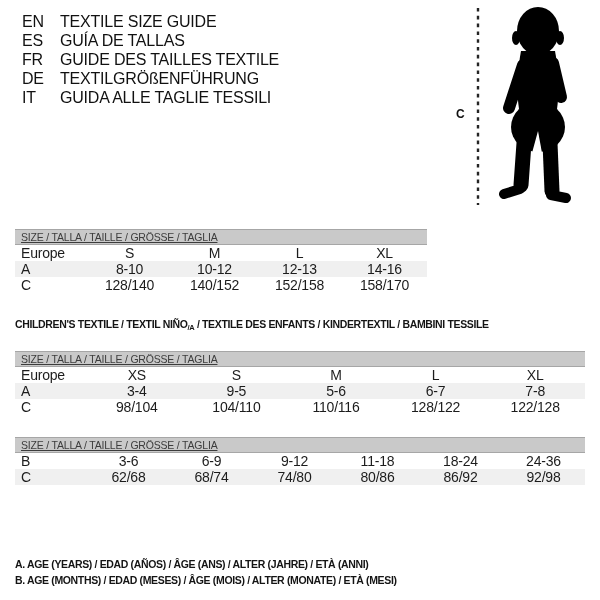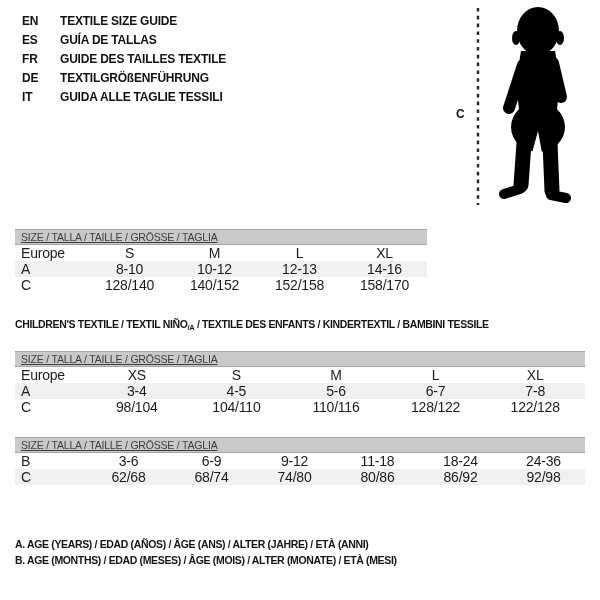--- a/index.html
+++ b/index.html
@@ -8,21 +8,21 @@
     background: #ffffff;
     font-family: "Liberation Sans", sans-serif;
     color: var(--text, #111);
     position: relative;
     overflow: hidden;
   }
   .canvas { position: absolute; inset: 0; width: 600px; height: 600px; }
 
   
   .lang-block { position: absolute; left: 22px; top: 12px; }
-  .lang-row { display: flex; line-height: 19px; font-weight: bold; font-size: 12px; letter-spacing: -0.2px; }
+  .lang-row { display: flex; line-height: 19px; font-weight: normal; font-size: 16px; letter-spacing: -0.2px; }
   .lang-code { width: 38px; flex: 0 0 38px; }
   .lang-label { white-space: nowrap; }
 
   
   .figure-block { position: absolute; left: 446px; top: 5px; width: 142px; height: 202px; }
   .figure-block svg { position: absolute; left: 0; top: 0; }
   .c-label { position: absolute; left: 10px; top: 102px; font-weight: bold; font-size: 12px; }
 
   
   .size-sec { position: absolute; left: 15px; }
@@ -47,21 +47,21 @@
   .sec1 .size-bar { margin-top: 16px; }
   .sec2 .size-bar { margin-top: 17px; }
   .sec3 .size-bar { margin-top: 11px; }
   .size-table { width: 100%; border-collapse: collapse; table-layout: fixed; font-size: 14px; }
   .size-table td { height: 16px; padding: 0; text-align: center; color: #1c1c1c; letter-spacing: -0.2px; }
   .size-table td.rowlabel { text-align: left; padding-left: 6px; }
   .size-table tr.alt { background: var(--row-alt-bg, #f0f0f0); }
   col.col-label { width: 72px; }
 
   
-  .legend { position: absolute; left: 15px; top: 536px; }
+  .legend { position: absolute; left: 15px; top: 556px; }
   .legend-line { font-weight: bold; font-size: 10.5px; line-height: 16px; letter-spacing: -0.35px; white-space: nowrap; color: #141414; }
 </style>
 </head>
 <body>
 
 <div class="canvas">
 
   <div class="lang-block">
     <div class="lang-row">
       <span class="lang-code">EN</span>
@@ -161,21 +161,21 @@
             <td class="rowlabel">Europe</td>
             <td>XS</td>
             <td>S</td>
             <td>M</td>
             <td>L</td>
             <td>XL</td>
           </tr>
           <tr class="alt">
             <td class="rowlabel">A</td>
             <td>3-4</td>
-            <td>4-5</td>
+            <td>9-5</td>
             <td>5-6</td>
             <td>6-7</td>
             <td>7-8</td>
           </tr>
           <tr>
             <td class="rowlabel">C</td>
             <td>98/104</td>
             <td>104/110</td>
             <td>110/116</td>
             <td>128/122</td>

